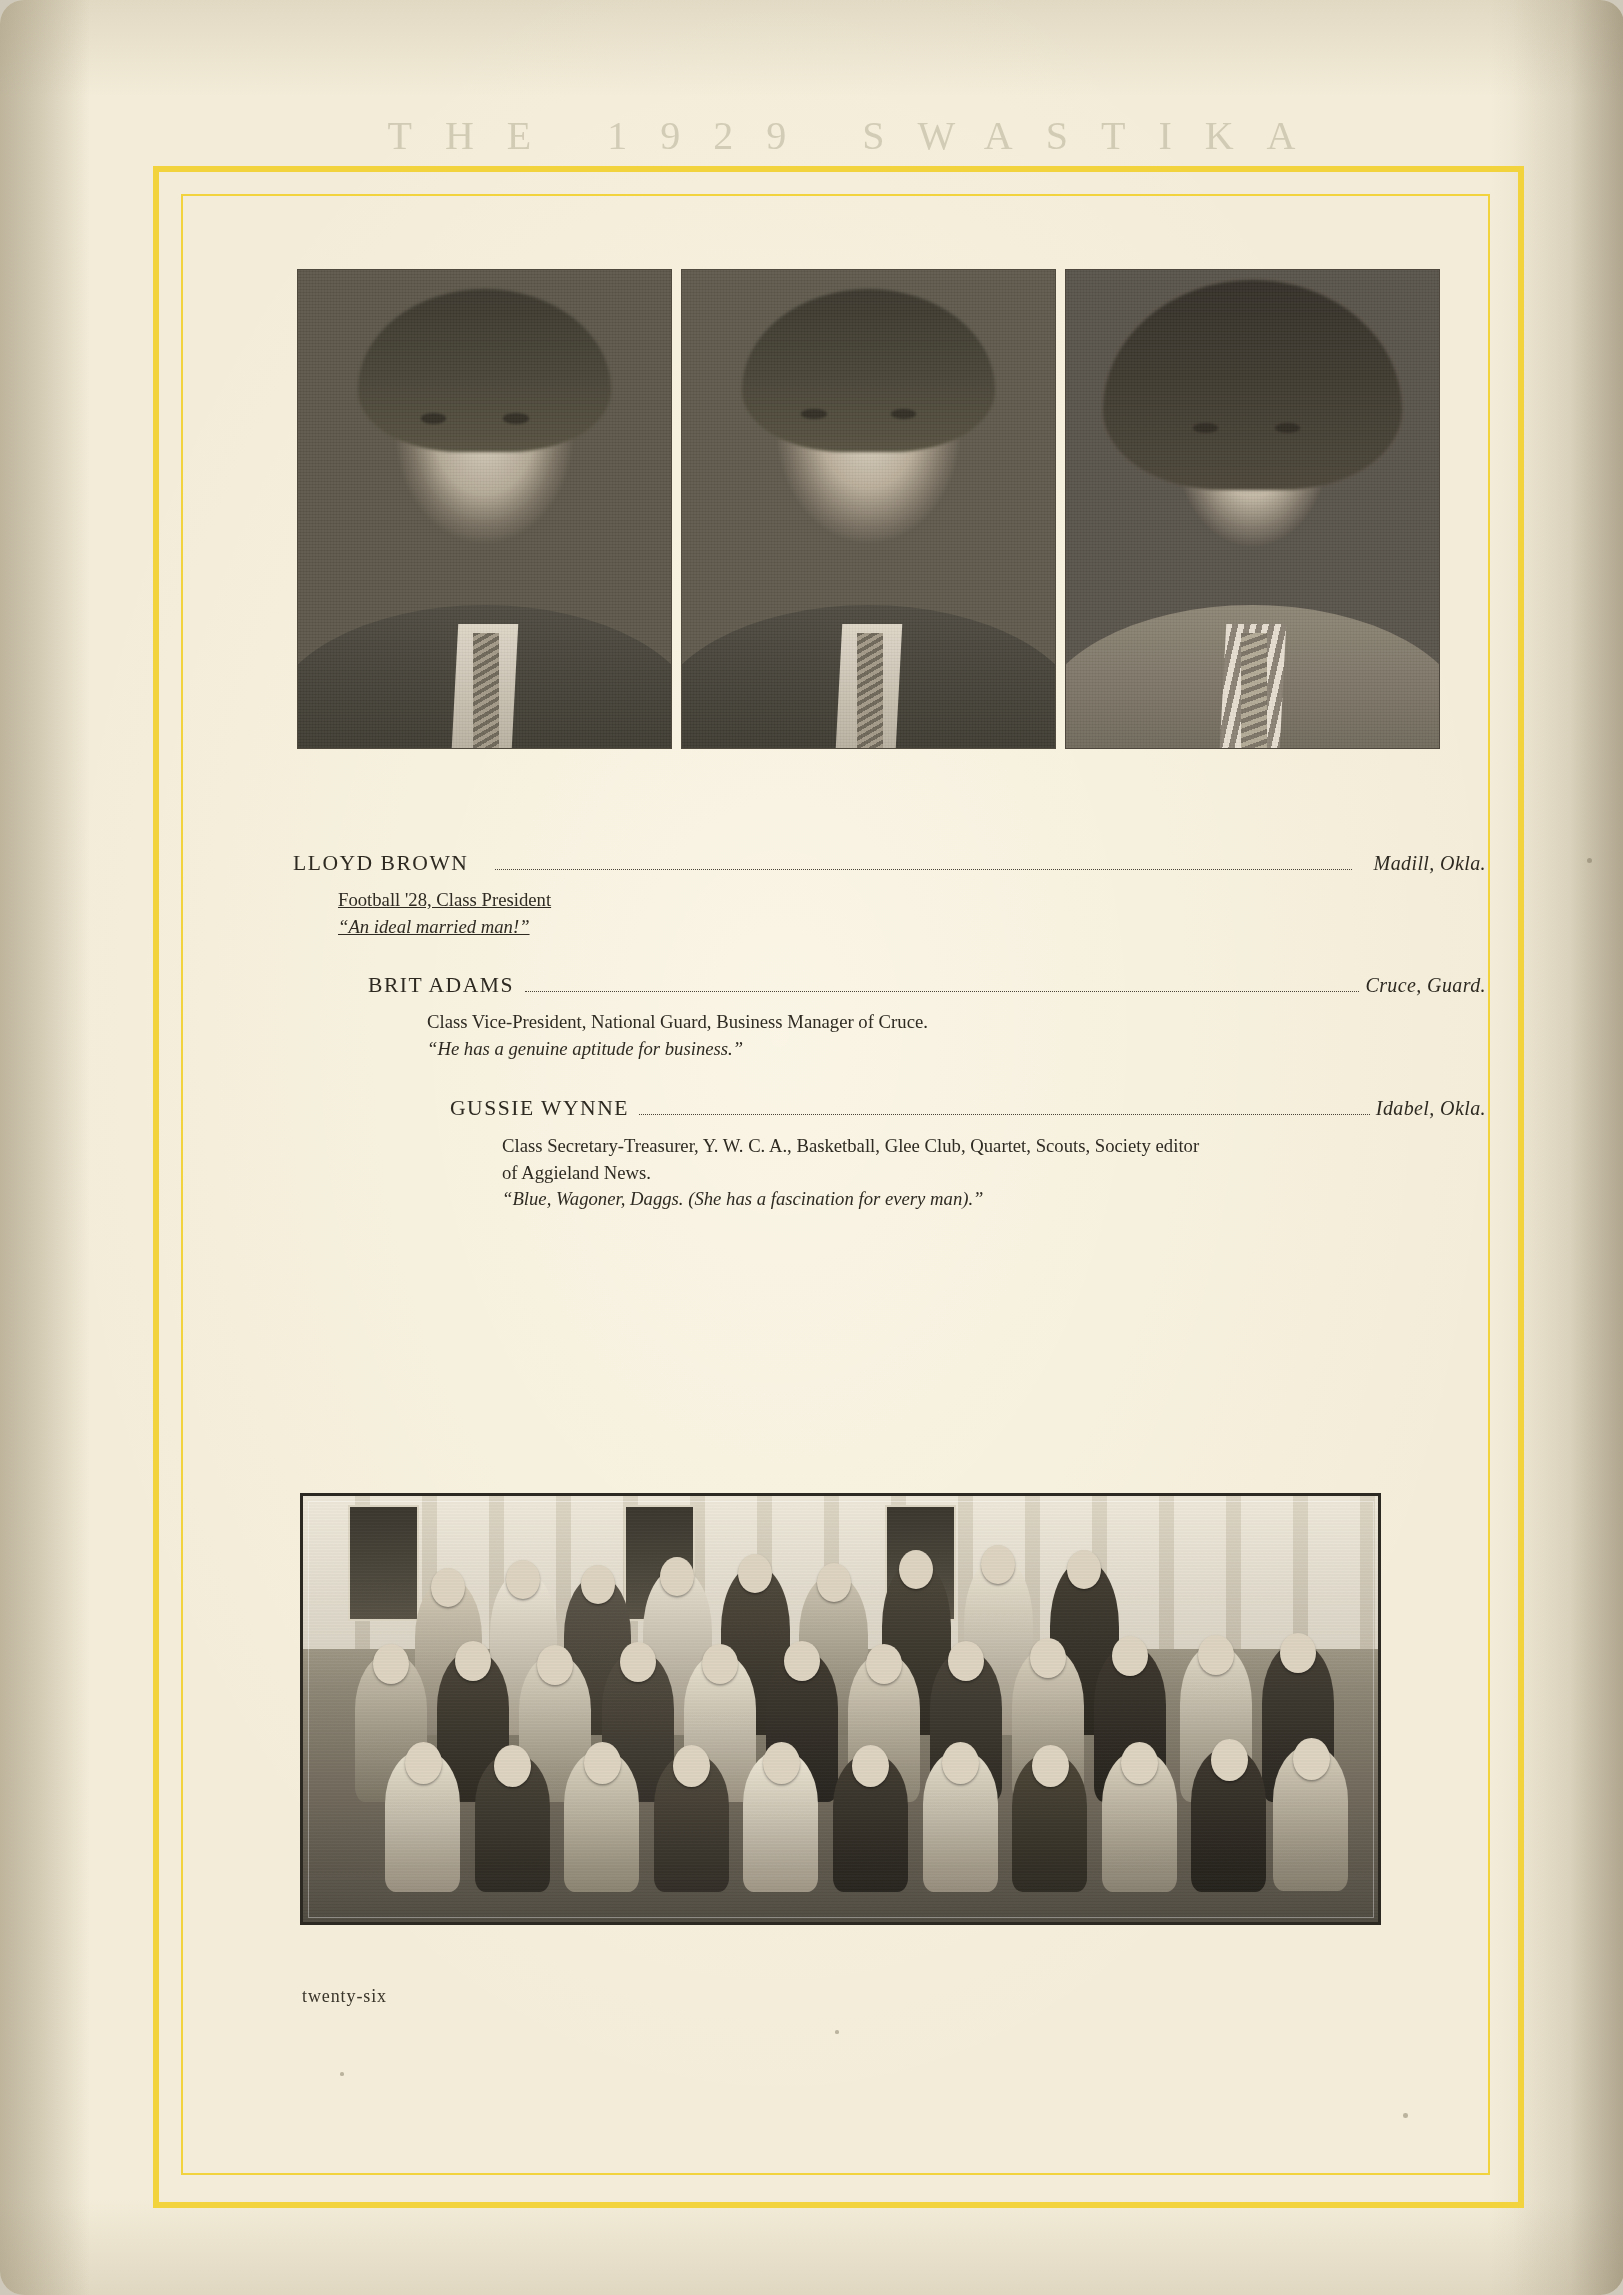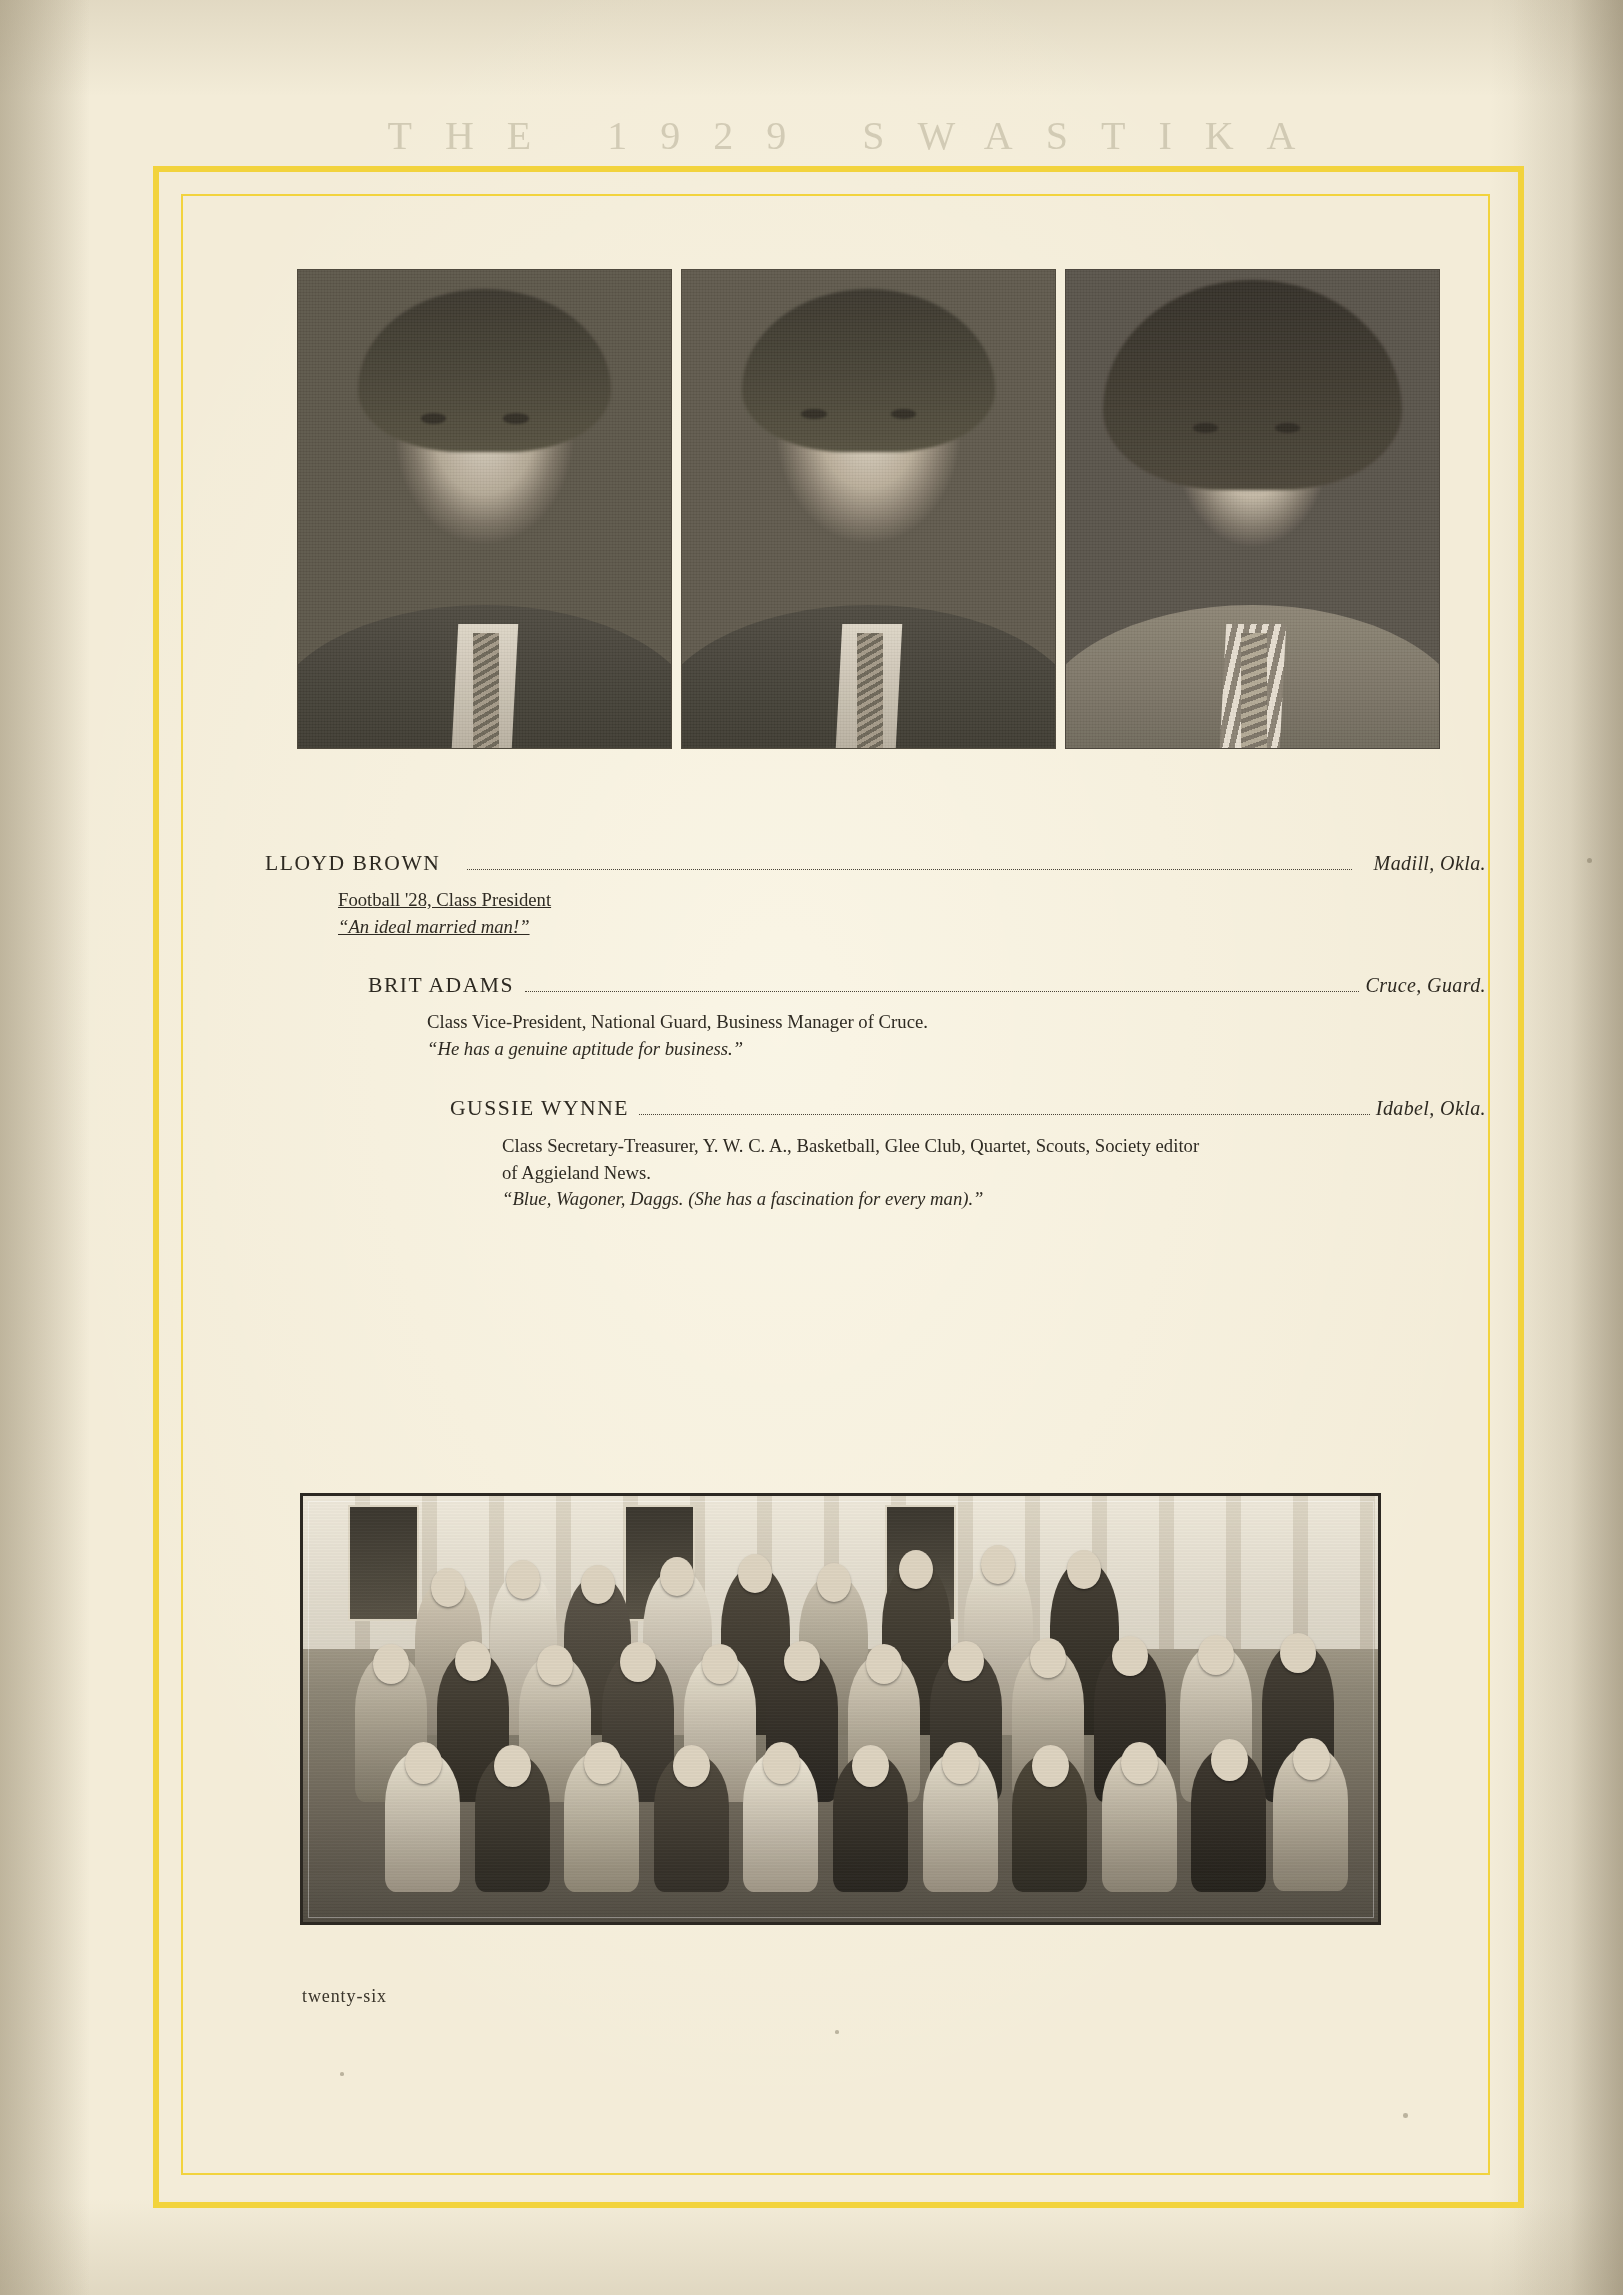--- a/index.html
+++ b/index.html
@@ -7,20 +7,21 @@
     padding: 0;
     background: #cfc9bb;
   }
   .page {
     position: relative;
     width: 1624px;
     height: 2295px;
     background: #f3ecd8;
     overflow: hidden;
     font-family: "Liberation Serif", serif;
+    border-radius: 24px;
   }
   
   .paper-tint {
     position: absolute;
     inset: 0;
     background:
       radial-gradient(ellipse at 48% 45%, rgba(255,252,240,0.55) 0%, rgba(243,236,216,0) 62%),
       linear-gradient(90deg, rgba(180,168,140,0.30) 0px, rgba(243,236,216,0) 90px),
       linear-gradient(270deg, rgba(180,168,140,0.35) 0px, rgba(243,236,216,0) 112px),
       linear-gradient(180deg, rgba(180,168,140,0.28) 0px, rgba(243,236,216,0) 97px),
@@ -196,21 +197,21 @@
     margin-bottom: 33px;
   }
   .headline {
     display: flex;
     align-items: baseline;
     font-size: 21.6px;
     letter-spacing: 1.5px;
     color: #2e2a22;
     white-space: nowrap;
   }
-  .entry-1 .headline { margin-left: 84px; gap: 16px; }
+  .entry-1 .headline { margin-left: 112px; gap: 16px; }
   .entry-2 .headline { margin-left: 187px; }
   .entry-3 .headline { margin-left: 269px; }
 
   .name { font-family: "Liberation Serif", serif; }
   .leader {
     flex: 1;
     border-bottom: 1.5px dotted #4a4438;
     margin: 0 6px 6.7px 10.5px;
     height: 0;
     min-width: 90px;

